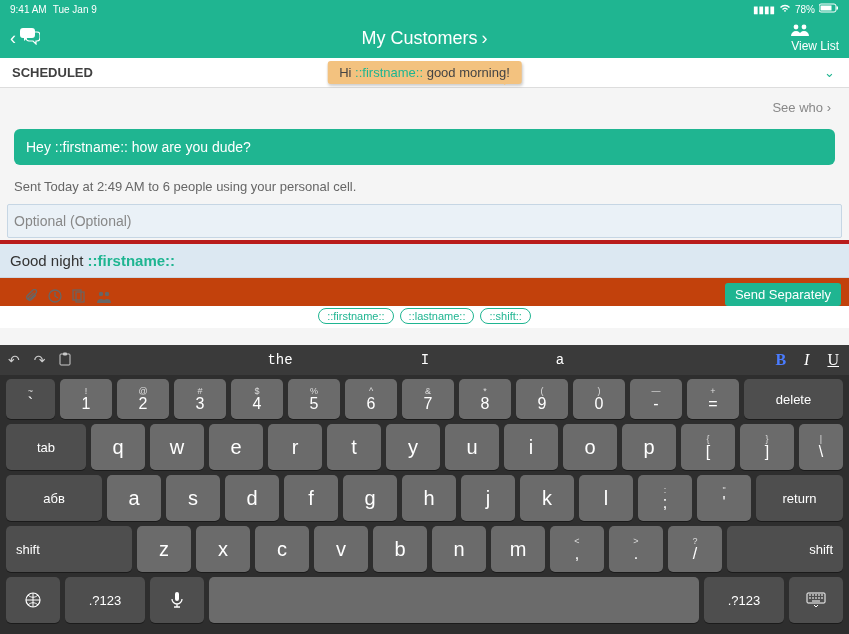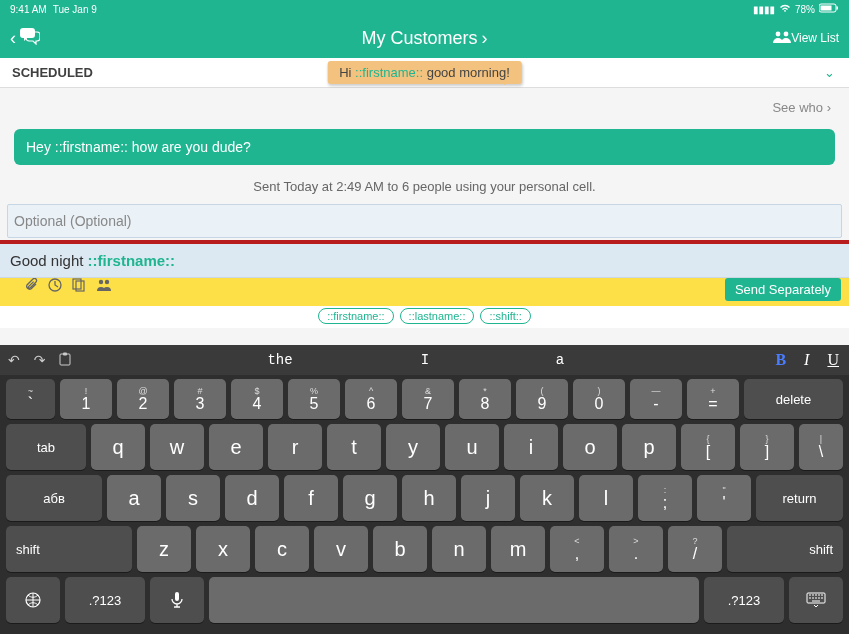--- a/index.html
+++ b/index.html
@@ -5,42 +5,42 @@
 * { margin: 0; padding: 0; box-sizing: border-box; font-family: -apple-system, Helvetica, Arial, sans-serif; }
 body { width: 849px; height: 634px; background: #f5f5f5; overflow: hidden; position: relative; }
 
 .status-bar { height: 18px; background: #1fb591; color: #fff; font-size: 10px; display: flex; justify-content: space-between; align-items: center; padding: 0 10px; }
 .status-left { display: flex; gap: 6px; }
 .status-right { display: flex; gap: 4px; align-items: center; }
 
 .header { height: 40px; background: #1fb591; color: #fff; display: flex; align-items: center; justify-content: space-between; padding: 0 10px; position: relative; }
 .header-left { display: flex; align-items: center; gap: 4px; font-size: 18px; }
 .header-center { position: absolute; left: 50%; transform: translateX(-50%); font-size: 18px; font-weight: 500; display: flex; align-items: center; gap: 4px; }
-.header-right { display: flex; flex-direction: row; align-items: flex-start; font-size: 12px; }
+.header-right { display: flex; flex-direction: column; align-items: flex-start; font-size: 12px; }
 
 .scheduled-row { height: 30px; background: #fff; display: flex; align-items: center; padding: 0 12px; position: relative; border-bottom: 1px solid #ddd; }
 .scheduled-label { color: #404040; font-weight: 700; font-size: 13px; }
 .scheduled-right { position: absolute; right: 14px; color: #1fb591; font-size: 13px; }
 .scheduled-bubble { position: absolute; left: 50%; transform: translateX(-50%); background: #f3c27f; color: #444; padding: 4px 12px; border-radius: 3px; font-size: 13px; box-shadow: 1px 2px 3px rgba(0,0,0,0.2); }
 .scheduled-bubble .placeholder { color: #1fb591; }
 .scheduled-bubble::after { content: ""; position: absolute; bottom: -6px; right: 12px; border: 5px solid transparent; border-top-color: #f3c27f; }
 
 .see-who { text-align: right; padding: 12px 18px 8px; color: #888; font-size: 13px; }
 
 .msg-row { padding: 6px 14px; }
 .msg-bubble { background: #1fb591; color: #fff; padding: 10px 12px; border-radius: 6px; font-size: 14px; position: relative; }
 .msg-bubble::after { content: ""; position: absolute; right: -4px; bottom: 4px; width: 0; height: 0; border: 6px solid transparent; border-left-color: #1fb591; }
 
-.sent-info { padding: 8px 14px; color: #666; font-size: 13px; text-align: center; }
+.sent-info { padding: 8px 14px; color: #666; font-size: 13px; }
 
 .subject-input { width: calc(100% - 14px); margin: 2px 7px; padding: 8px 6px; border: 1px solid #c6d6e4; background: #eaf1f7; color: #888; font-size: 14px; border-radius: 2px; }
 .message-input { width: 100%; padding: 8px 10px; font-size: 15px; color: #333; background: #dce8f2; border: none; border-top: 4px solid #b91c1c; border-bottom: 1px solid #cbd8e4; }
 .message-input .placeholder { color: #1fb591; font-weight: 700; }
 
-.toolbar { height: 28px; background: #fde047; display: flex; align-items: flex-start; padding: 0 24px; gap: 10px; position: relative; }
+.toolbar { height: 28px; background: #c2410c; display: flex; align-items: flex-end; padding: 0 24px; gap: 10px; position: relative; }
 .toolbar .tool { color: #666; font-size: 14px; }
 .send-btn { position: absolute; right: 8px; background: #1fb591; color: #fff; padding: 4px 10px; border-radius: 3px; font-size: 13px; border: none; }
 
 .pills { display: flex; justify-content: center; gap: 6px; padding: 2px 0 4px; background: #fff; }
 .pill { border: 1px solid #1fb591; color: #1fb591; padding: 1px 8px; border-radius: 10px; font-size: 11px; }
 
 .keyboard { position: absolute; bottom: 0; left: 0; right: 0; background: #2e2e2e; color: #fff; }
 .kb-toolbar { height: 30px; background: #3a3a3a; display: flex; align-items: center; padding: 0 8px; position: relative; }
 .kb-tool { color: #ccc; margin-right: 14px; font-size: 14px; }
 .kb-sugg { position: absolute; text-align: center; width: 100px; font-size: 14px; color: #fff; font-family: Liberation Mono, monospace; }

